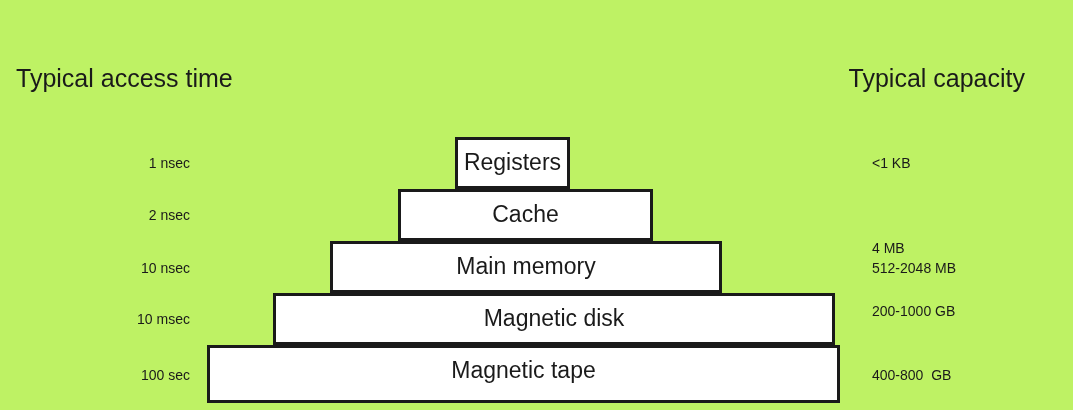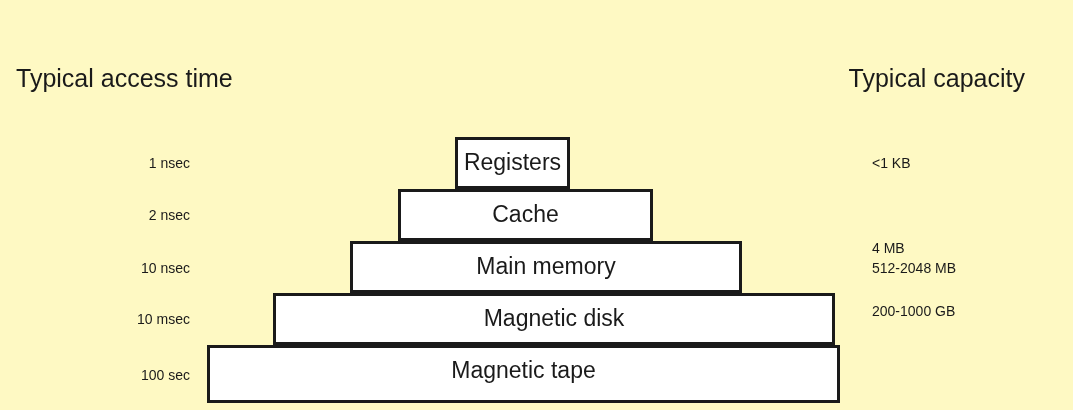--- a/index.html
+++ b/index.html
@@ -8,21 +8,21 @@
     background: #ffffff;
   }
   body {
     font-family: "Liberation Sans", sans-serif;
     color: #111111;
   }
   #figure {
     position: relative;
     width: 1073px;
     height: 410px;
-    background: #fef9c3;
+    background: #bef264;
     overflow: hidden;
     text-decoration: underline;
   }
 
   
   .col-header {
     position: absolute;
     font-size: 25px;
     line-height: 1;
     color: #1a1a1a;
@@ -95,32 +95,33 @@
   <div class="side-label time-label" style="top:152px;">1 nsec</div>
   <div class="side-label time-label" style="top:204px;">2 nsec</div>
   <div class="side-label time-label" style="top:257px;">10 nsec</div>
   <div class="side-label time-label" style="top:308px;">10 msec</div>
   <div class="side-label time-label" style="top:364px;">100 sec</div>
 
   <div class="side-label capacity-label" style="top:152px;">&lt;1 KB</div>
   <div class="side-label capacity-label" style="top:221px;margin-top:16px;">4 MB</div>
   <div class="side-label capacity-label" style="top:257px;">512-2048 MB</div>
   <div class="side-label capacity-label" style="top:300px;">200-1000 GB</div>
+  <div class="side-label capacity-label" style="top:364px;">400-800  GB</div>
 
   <div id="pyramid">
 
     <div class="tier" style="left:455px; top:137px; width:115px; height:52px;">
       <span class="tier-label">Registers</span>
     </div>
 
     <div class="tier" style="left:398px; top:189px; width:255px; height:52px;">
       <span class="tier-label">Cache</span>
     </div>
 
-    <div class="tier" style="left:330px; top:241px; width:392px; height:52px;margin-left:20px;">
+    <div class="tier" style="left:330px; top:241px; width:392px; height:52px;">
       <span class="tier-label">Main memory</span>
     </div>
 
     <div class="tier" style="left:273px; top:293px; width:562px; height:52px;">
       <span class="tier-label">Magnetic disk</span>
     </div>
 
     <div class="tier" style="left:207px; top:345px; width:633px; height:58px;">
       <span class="tier-label" style="top:-4px;">Magnetic tape</span>
     </div>

